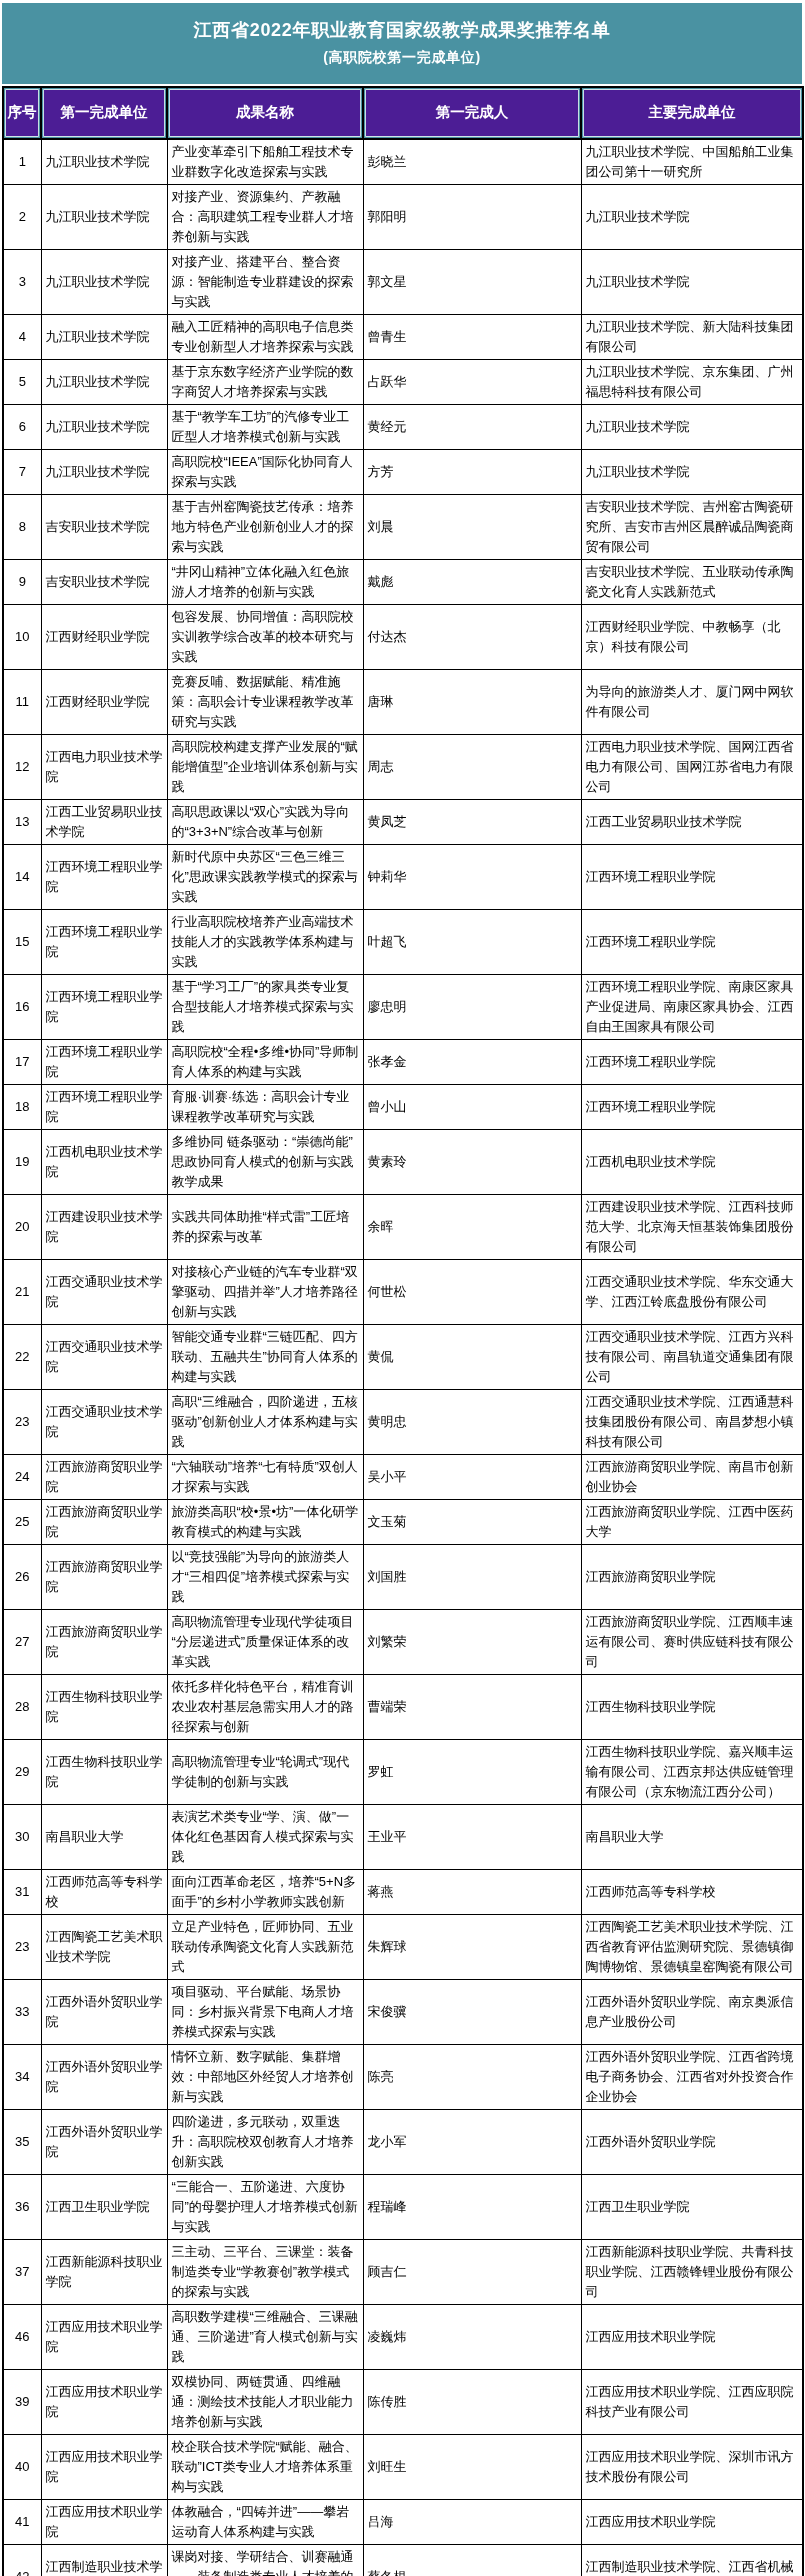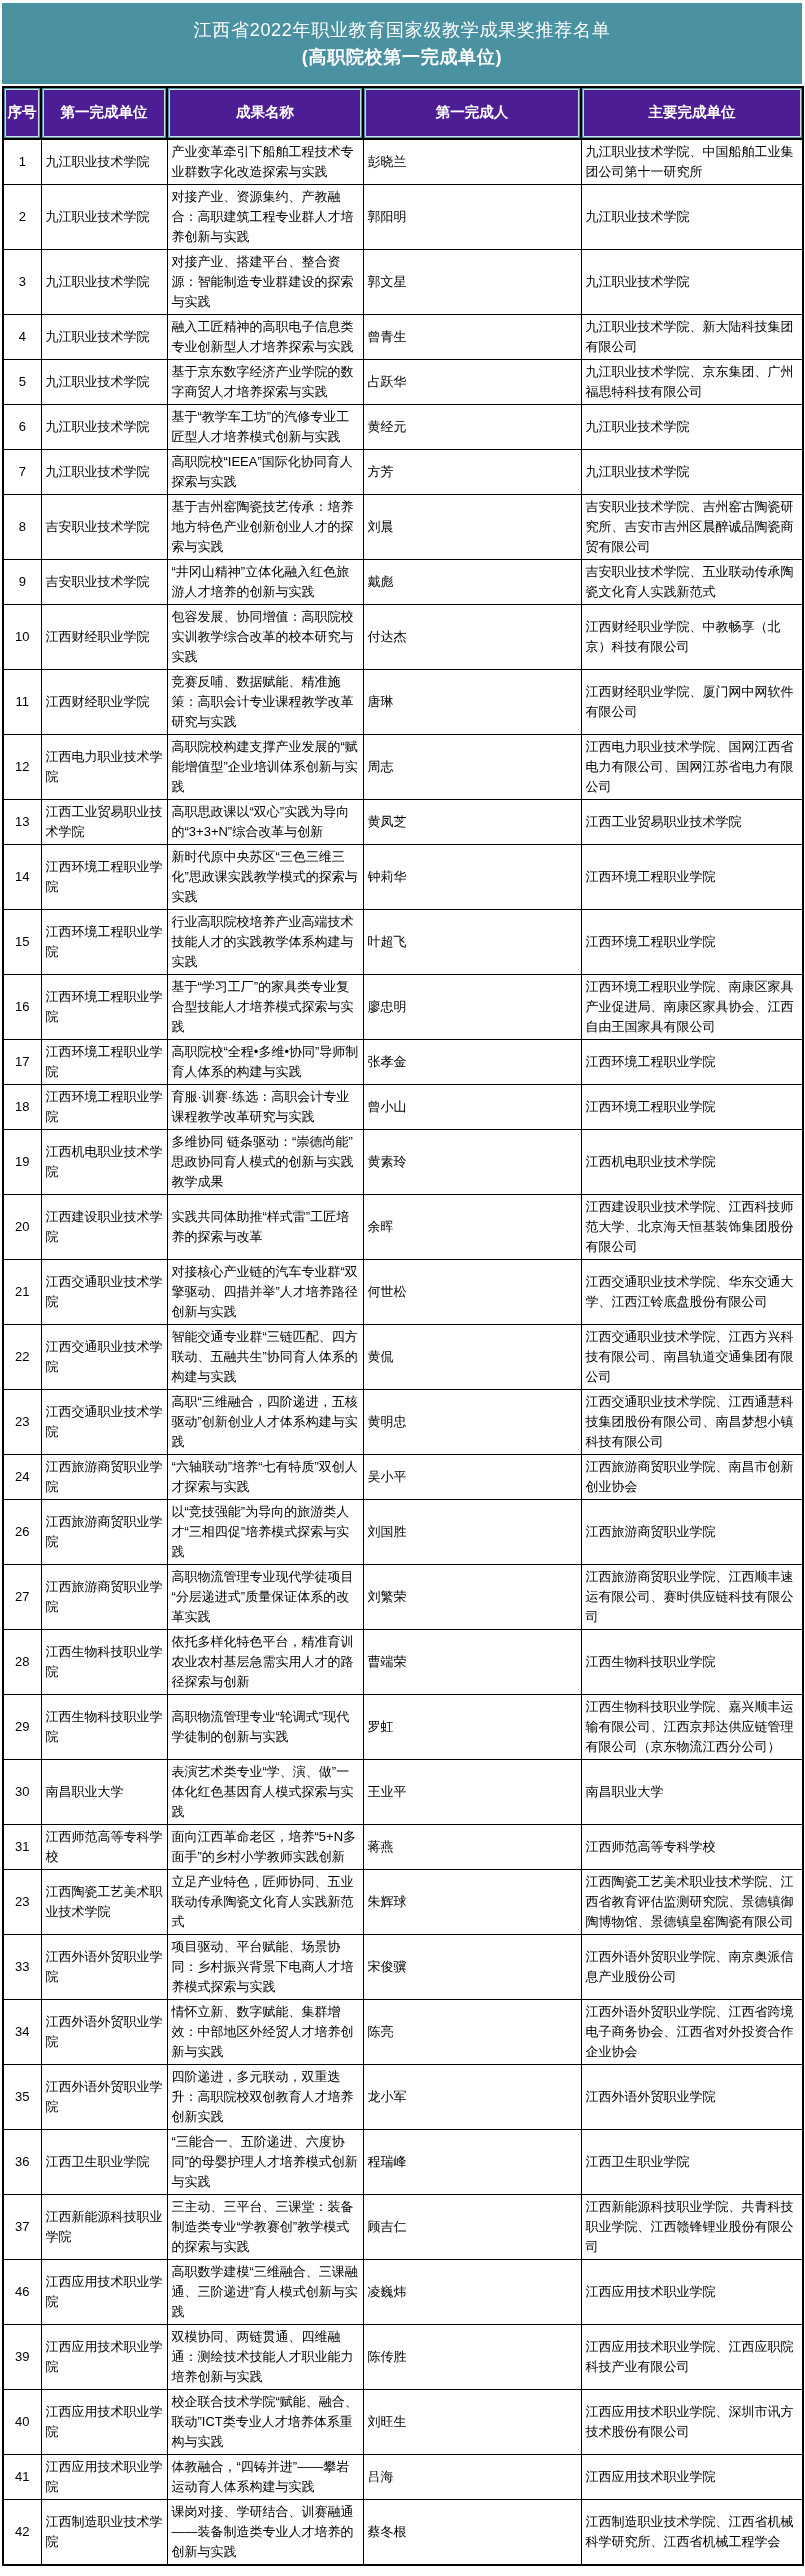--- a/index.html
+++ b/index.html
@@ -14,22 +14,22 @@
 
   
   .title-block{
     margin:2.6px 4px 2.6px 2px;
     background:#4a92a2;
     color:#fff;
     text-align:center;
     padding:12px 6.6px 13px 6.6px;
     border:0.7px solid #4a92a2;
   }
-  .title-line1{font-size:18px;font-weight:normal;line-height:28px;letter-spacing:0.7px;}
-  .title-line2{font-size:18px;font-weight:bold;line-height:26px;letter-spacing:0.7px;}
+  .title-line1{font-size:18px;font-weight:bold;line-height:28px;letter-spacing:0.7px;}
+  .title-line2{font-size:14px;font-weight:bold;line-height:26px;letter-spacing:0.7px;}
 
   
   table.grid{
     border-collapse:collapse;
     margin:0 4px 0 2px;
     width:800px;
     table-layout:fixed;
   }
   table.grid col.c-no{width:38px;}
   table.grid col.c-unit{width:126px;}
@@ -171,21 +171,21 @@
       <td class="cell-name">包容发展、协同增值：高职院校实训教学综合改革的校本研究与实践</td>
       <td class="cell-person">付达杰</td>
       <td class="cell-orgs">江西财经职业学院、中教畅享（北京）科技有限公司</td>
     </tr>
 
     <tr>
       <td class="cell-no">11</td>
       <td class="cell-unit">江西财经职业学院</td>
       <td class="cell-name">竞赛反哺、数据赋能、精准施策：高职会计专业课程教学改革研究与实践</td>
       <td class="cell-person">唐琳</td>
-      <td class="cell-orgs">江西财经职业学院、厦门网中网软件有限公司</td>
+      <td class="cell-orgs">为导向的旅游类人才、厦门网中网软件有限公司</td>
     </tr>
 
     <tr>
       <td class="cell-no">12</td>
       <td class="cell-unit">江西电力职业技术学院</td>
       <td class="cell-name">高职院校构建支撑产业发展的“赋能增值型”企业培训体系创新与实践</td>
       <td class="cell-person">周志</td>
       <td class="cell-orgs">江西电力职业技术学院、国网江西省电力有限公司、国网江苏省电力有限公司</td>
     </tr>
 
@@ -278,20 +278,27 @@
     </tr>
 
     <tr>
       <td class="cell-no">24</td>
       <td class="cell-unit">江西旅游商贸职业学院</td>
       <td class="cell-name">“六轴联动”培养“七有特质”双创人才探索与实践</td>
       <td class="cell-person">吴小平</td>
       <td class="cell-orgs">江西旅游商贸职业学院、南昌市创新创业协会</td>
     </tr>
 
+    <tr>
+      <td class="cell-no">25</td>
+      <td class="cell-unit">江西旅游商贸职业学院</td>
+      <td class="cell-name">旅游类高职“校•景•坊”一体化研学教育模式的构建与实践</td>
+      <td class="cell-person">文玉菊</td>
+      <td class="cell-orgs">江西旅游商贸职业学院、江西中医药大学</td>
+    </tr>
 
     <tr>
       <td class="cell-no">26</td>
       <td class="cell-unit">江西旅游商贸职业学院</td>
       <td class="cell-name">以“竞技强能”为导向的旅游类人才“三相四促”培养模式探索与实践</td>
       <td class="cell-person">刘国胜</td>
       <td class="cell-orgs">江西旅游商贸职业学院</td>
     </tr>
 
     <tr>

